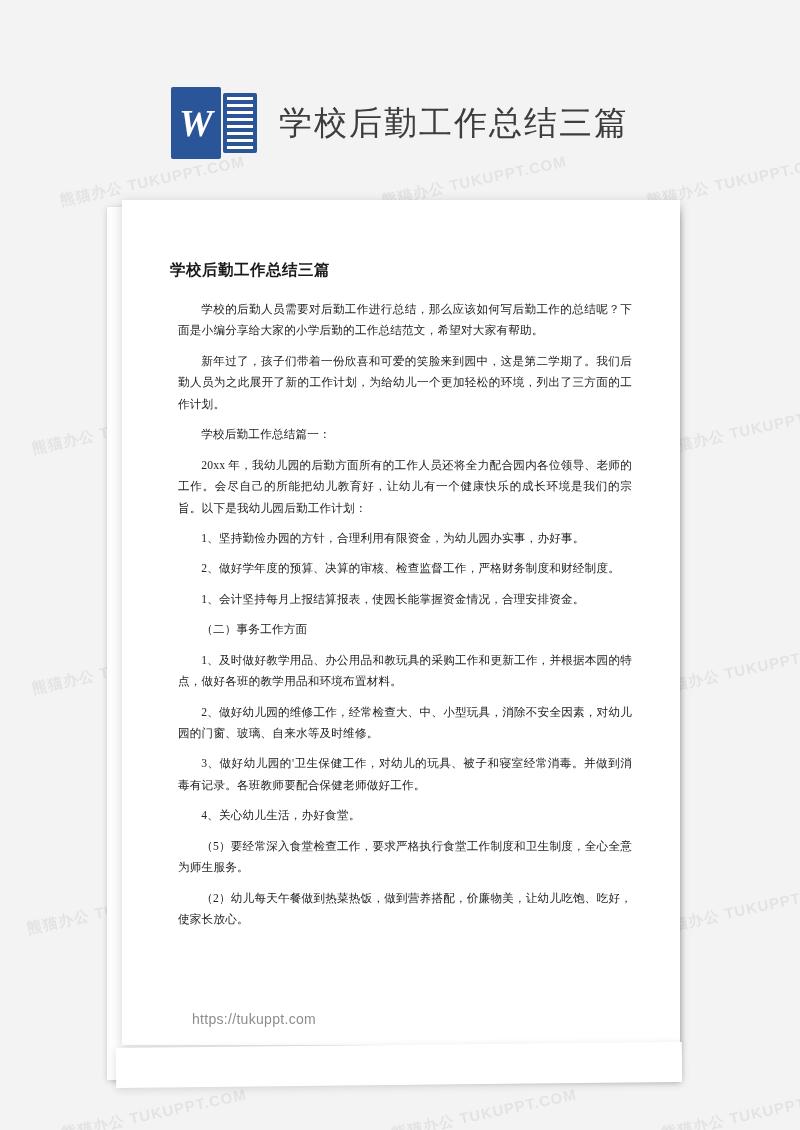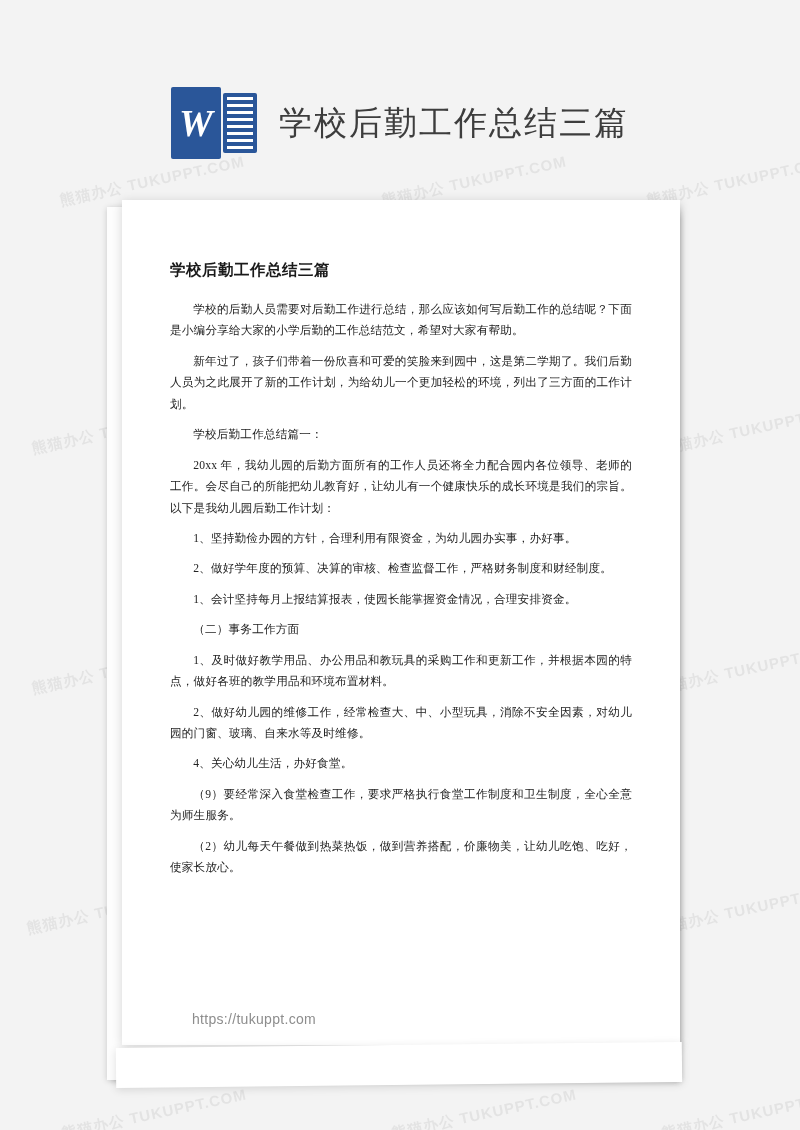--- a/index.html
+++ b/index.html
@@ -132,21 +132,21 @@
     font-weight: bold;
     color: #1a1a1a;
     margin: 0 0 18px 0;
     letter-spacing: 0.5px;
   }
   p.para {
     font-family: "Liberation Serif", serif;
     font-size: 11.6px;
     line-height: 1.85;
     color: #232323;
-    margin: 0 0 9px 0;
+    margin: 0 0 9px 8px;
     text-align: justify;
     text-indent: 2em;
     letter-spacing: 0.2px;
   }
   .src-url {
     position: absolute;
     left: 70px;
     bottom: 18px;
     font-family: "Liberation Sans", sans-serif;
     font-size: 14px;
@@ -214,22 +214,23 @@
           <p class="para">学校的后勤人员需要对后勤工作进行总结，那么应该如何写后勤工作的总结呢？下面是小编分享给大家的小学后勤的工作总结范文，希望对大家有帮助。</p>
           <p class="para">新年过了，孩子们带着一份欣喜和可爱的笑脸来到园中，这是第二学期了。我们后勤人员为之此展开了新的工作计划，为给幼儿一个更加轻松的环境，列出了三方面的工作计划。</p>
           <p class="para">学校后勤工作总结篇一：</p>
           <p class="para">20xx 年，我幼儿园的后勤方面所有的工作人员还将全力配合园内各位领导、老师的工作。会尽自己的所能把幼儿教育好，让幼儿有一个健康快乐的成长环境是我们的宗旨。以下是我幼儿园后勤工作计划：</p>
           <p class="para">1、坚持勤俭办园的方针，合理利用有限资金，为幼儿园办实事，办好事。</p>
           <p class="para">2、做好学年度的预算、决算的审核、检查监督工作，严格财务制度和财经制度。</p>
           <p class="para">1、会计坚持每月上报结算报表，使园长能掌握资金情况，合理安排资金。</p>
           <p class="para">（二）事务工作方面</p>
           <p class="para">1、及时做好教学用品、办公用品和教玩具的采购工作和更新工作，并根据本园的特点，做好各班的教学用品和环境布置材料。</p>
           <p class="para">2、做好幼儿园的维修工作，经常检查大、中、小型玩具，消除不安全因素，对幼儿园的门窗、玻璃、自来水等及时维修。</p>
+          <p class="para">3、做好幼儿园的'卫生保健工作，对幼儿的玩具、被子和寝室经常消毒。并做到消毒有记录。各班教师要配合保健老师做好工作。</p>
           <p class="para">4、关心幼儿生活，办好食堂。</p>
-          <p class="para">（9）要经常深入食堂检查工作，要求严格执行食堂工作制度和卫生制度，全心全意为师生服务。</p>
+          <p class="para">（5）要经常深入食堂检查工作，要求严格执行食堂工作制度和卫生制度，全心全意为师生服务。</p>
           <p class="para">（2）幼儿每天午餐做到热菜热饭，做到营养搭配，价廉物美，让幼儿吃饱、吃好，使家长放心。</p>
         </div>
       <div class="src-url">https://tukuppt.com</div>
     </div>
   </div>
 
   <div class="bottom-edge"></div>
 
 </div>
 

